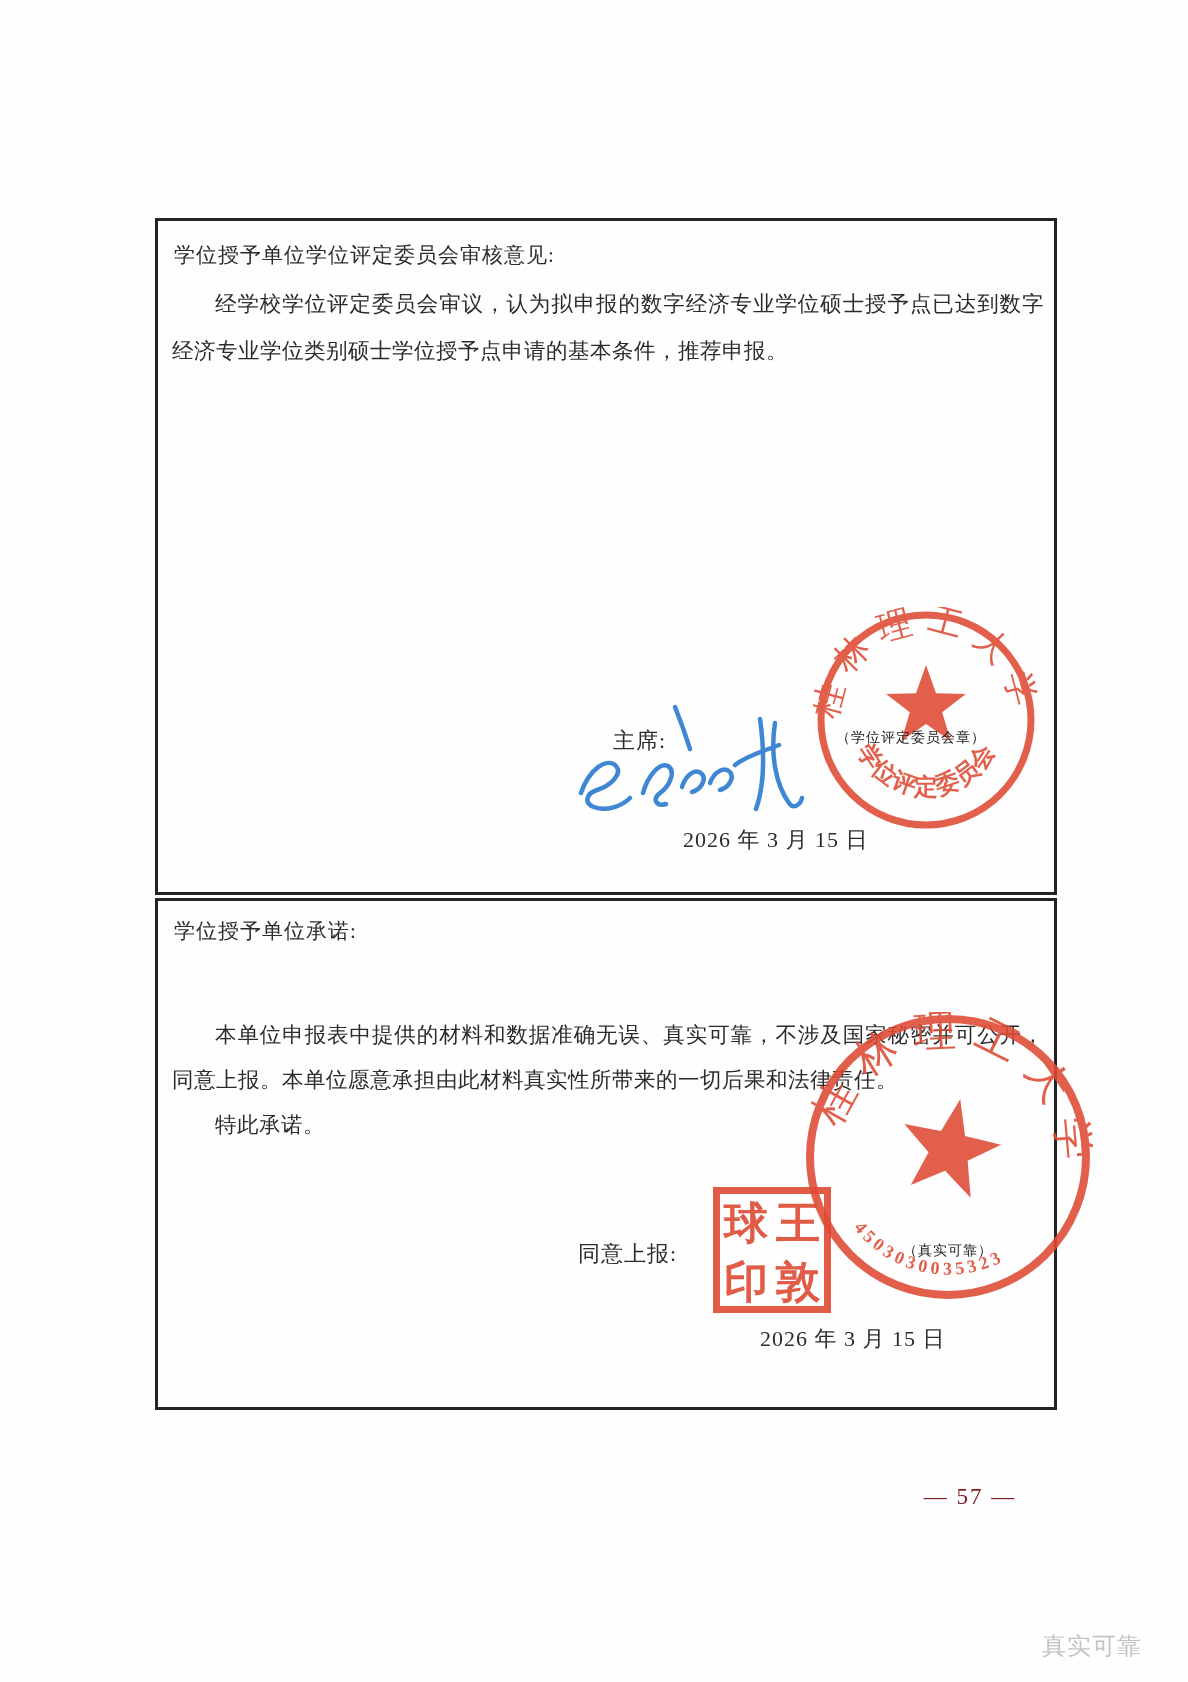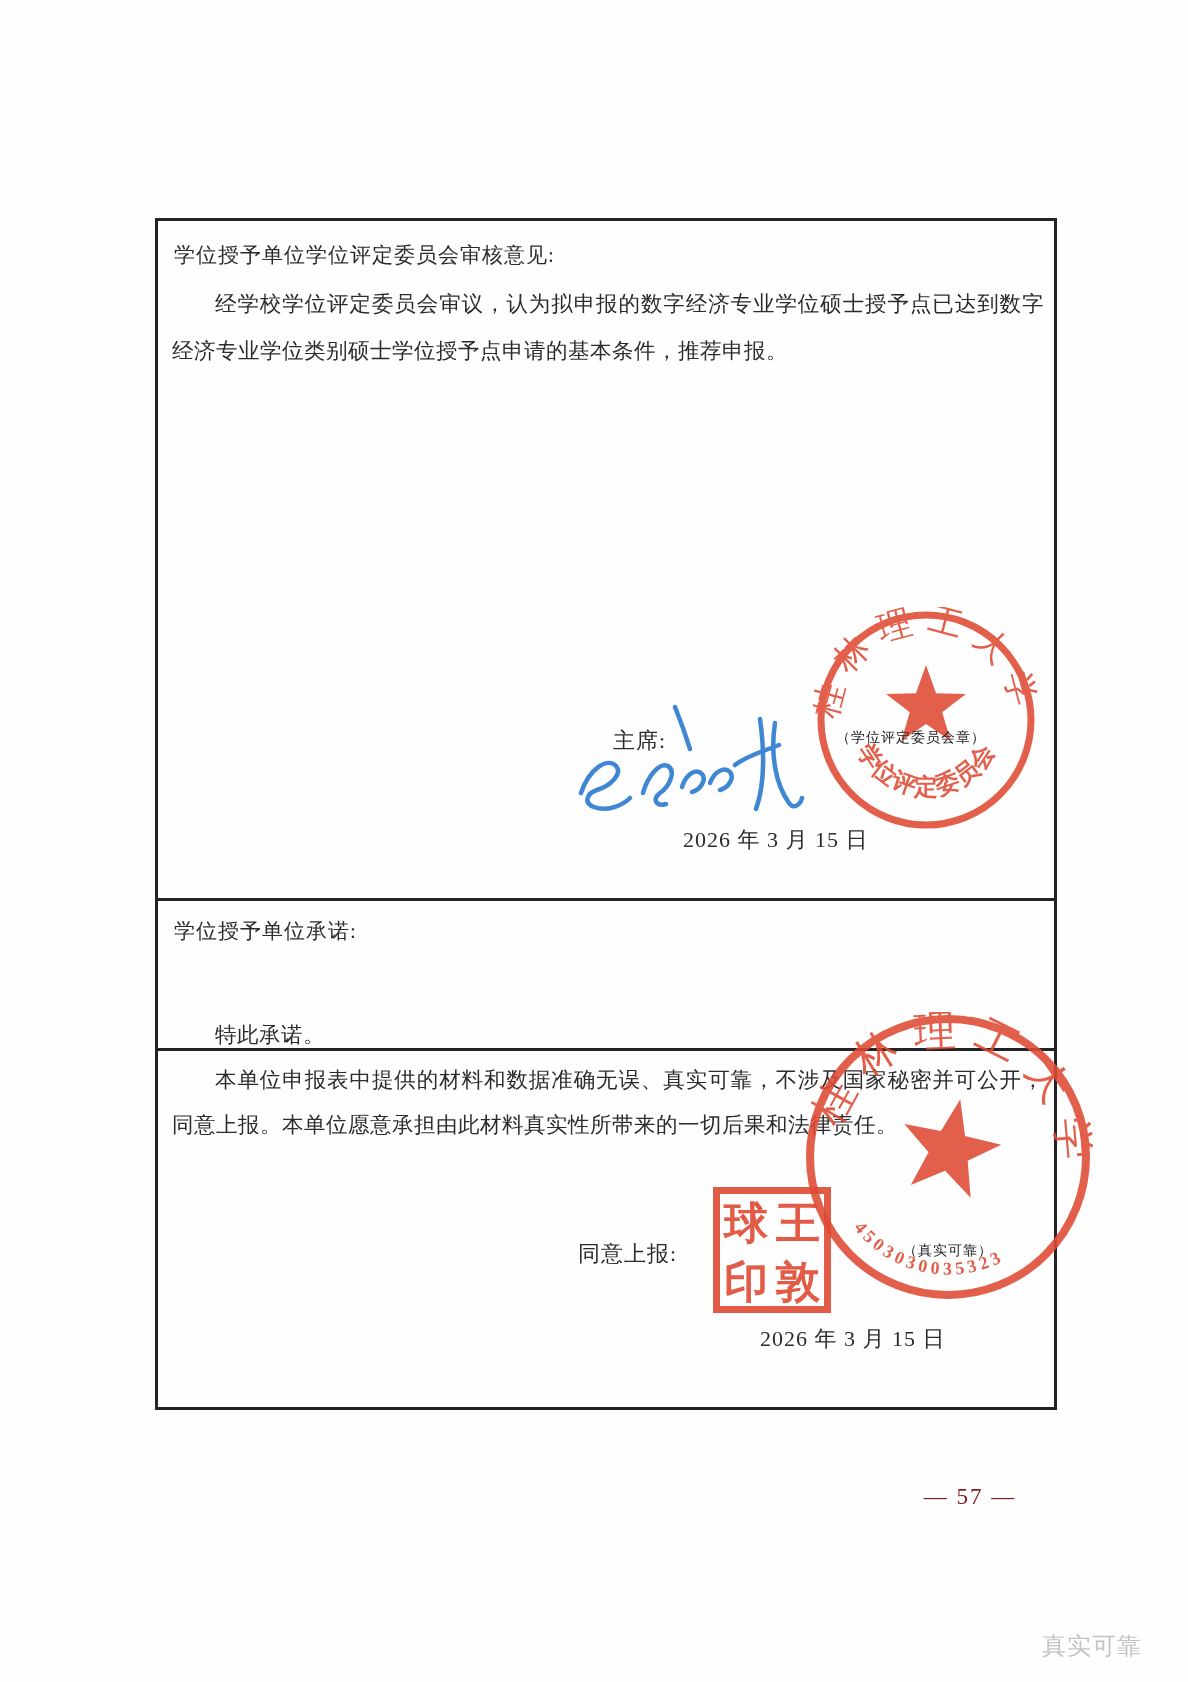--- a/index.html
+++ b/index.html
@@ -11,21 +11,21 @@
     color:#2b2b2f;
     overflow:hidden;
   }
   .boxed{
     position:absolute;
     left:155px;width:902px;
     border:3px solid #232327;
     box-sizing:border-box;
     background:transparent;
   }
-  .box1{top:218px;height:833px;}
+  .box1{top:218px;height:677px;}
   .box2{top:898px;height:512px;}
   .section-heading{
     position:absolute;left:16px;
     font-size:21px;letter-spacing:1px;
   }
   .body-text{
     position:absolute;left:14px;width:872px;
     font-size:21.5px;
     text-align:justify;
     letter-spacing:0.5px;
@@ -109,22 +109,22 @@
     <div class="seal-caption" style="top:508px;left:678px;">（学位评定委员会章）</div>
 
     <div class="date-line" style="top:604px;left:525px;">2026 年 3 月 15 日</div>
   </div>
 
   <div class="boxed box2">
 
     <div class="section-heading" style="top:16px;">学位授予单位承诺:</div>
 
     <div class="body-text lh2" style="top:112px;">
+      <p>本单位申报表中提供的材料和数据准确无误、真实可靠，不涉及国家秘密并可公开，同意上报。本单位愿意承担由此材料真实性所带来的一切后果和法律责任。</p>
       <p>特此承诺。</p>
-      <p>本单位申报表中提供的材料和数据准确无误、真实可靠，不涉及国家秘密并可公开，同意上报。本单位愿意承担由此材料真实性所带来的一切后果和法律责任。</p>
     </div>
 
     <div class="inline-label" style="top:338px;left:420px;">同意上报:</div>
 
     <div class="square-seal" style="top:286px;left:555px;">
       <span>球</span>
       <span>王</span>
       <span>印</span>
       <span>敦</span>
     </div>

